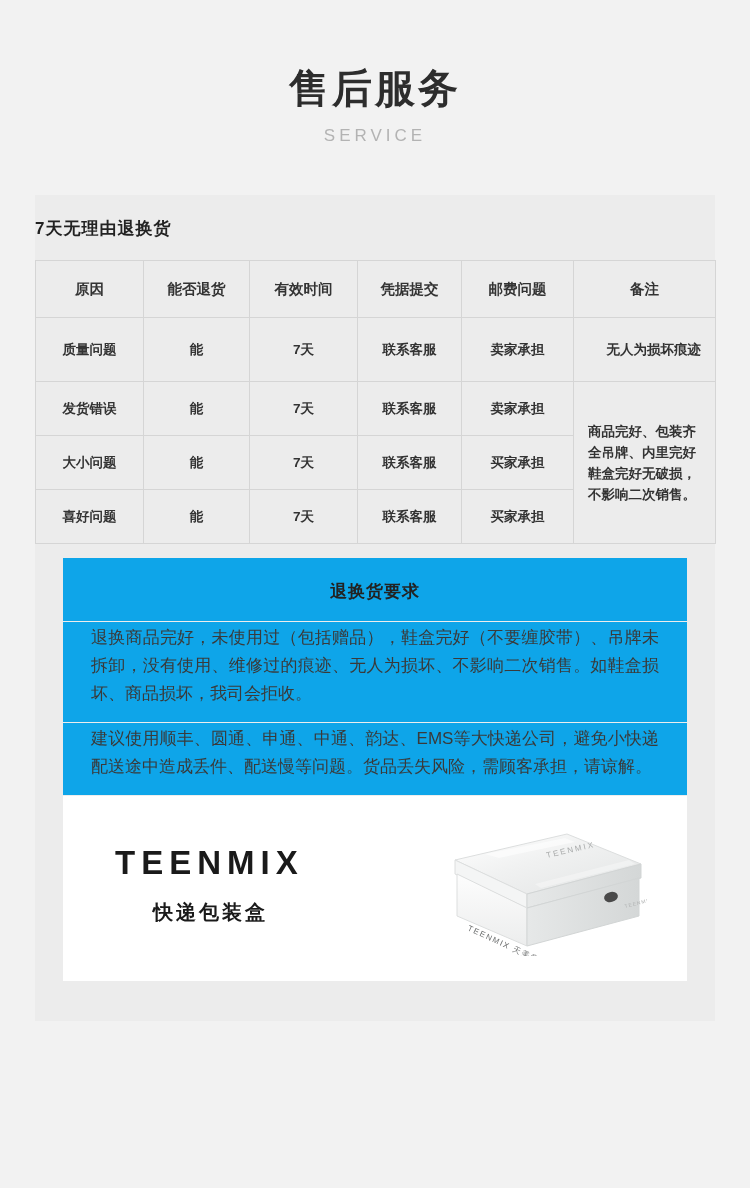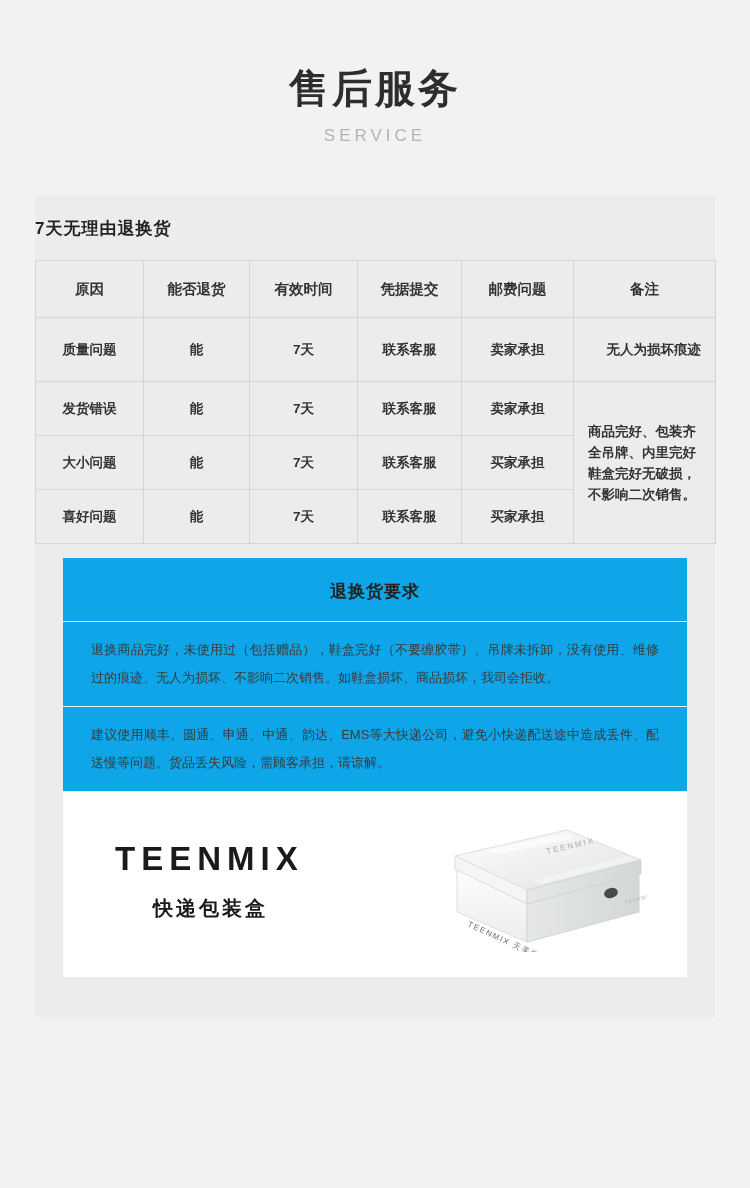--- a/index.html
+++ b/index.html
@@ -113,24 +113,24 @@
   }
   .inner-title {
     text-align: center;
     font-size: 17px;
     font-weight: bold;
     color: #222;
     padding: 22px 0 18px 0;
     letter-spacing: 1px;
   }
   .para {
-    font-size: 13px;
+    font-size: 17px;
     line-height: 28px;
     color: #3a3a3a;
-    padding: 14px 28px 14px 28px;
+    padding: 2px 28px 14px 28px;
     border-top: 1px solid #ededed;
     text-align: justify;
   }
   .para:first-of-type { border-top: 1px solid #ededed; }
 
   
   .brandblock {
     position: relative;
     height: 185px;
     background: #ffffff;

